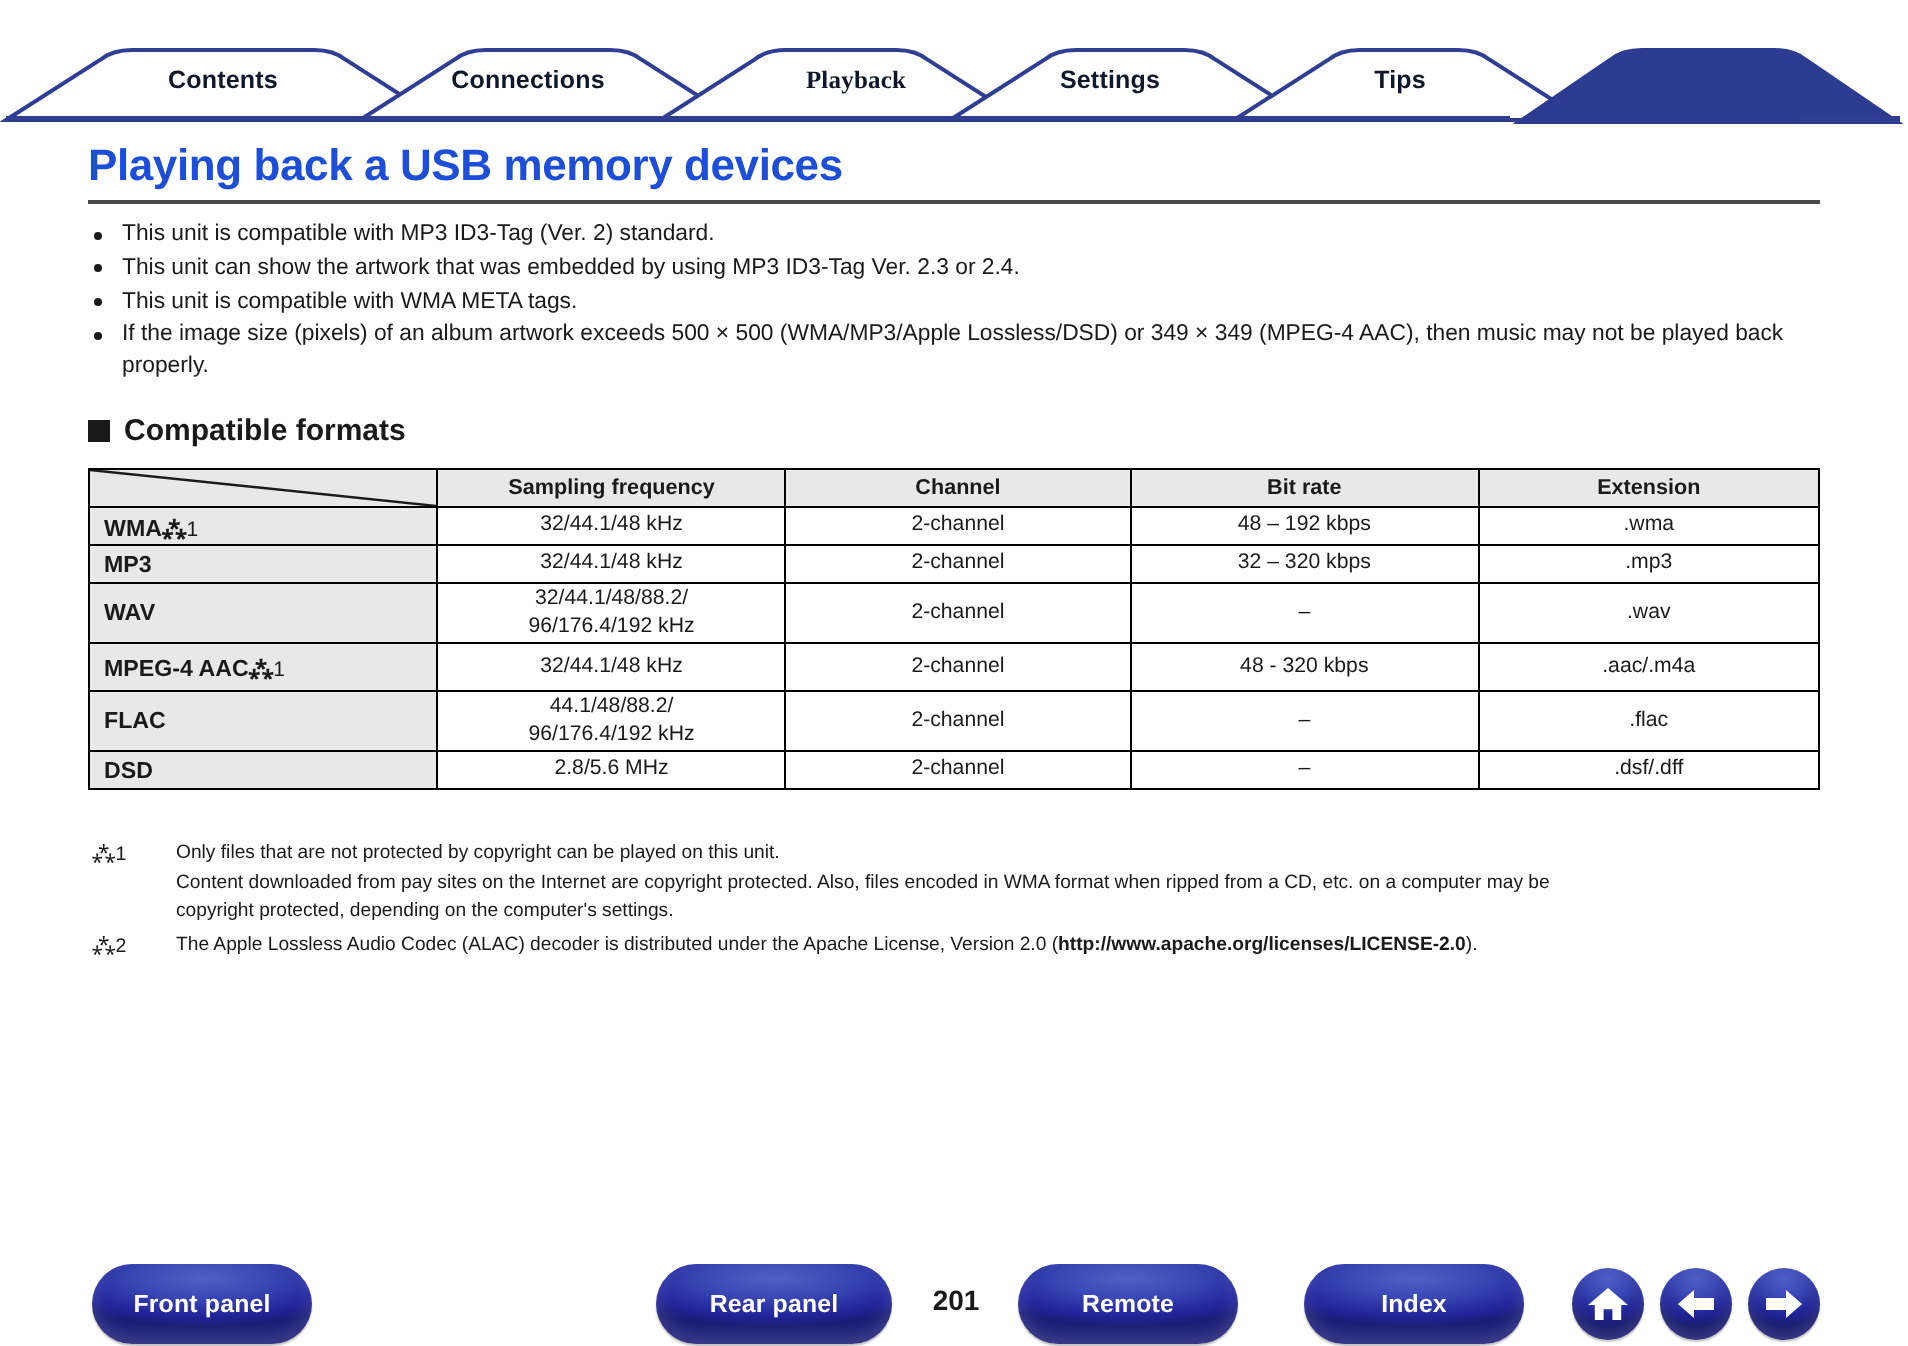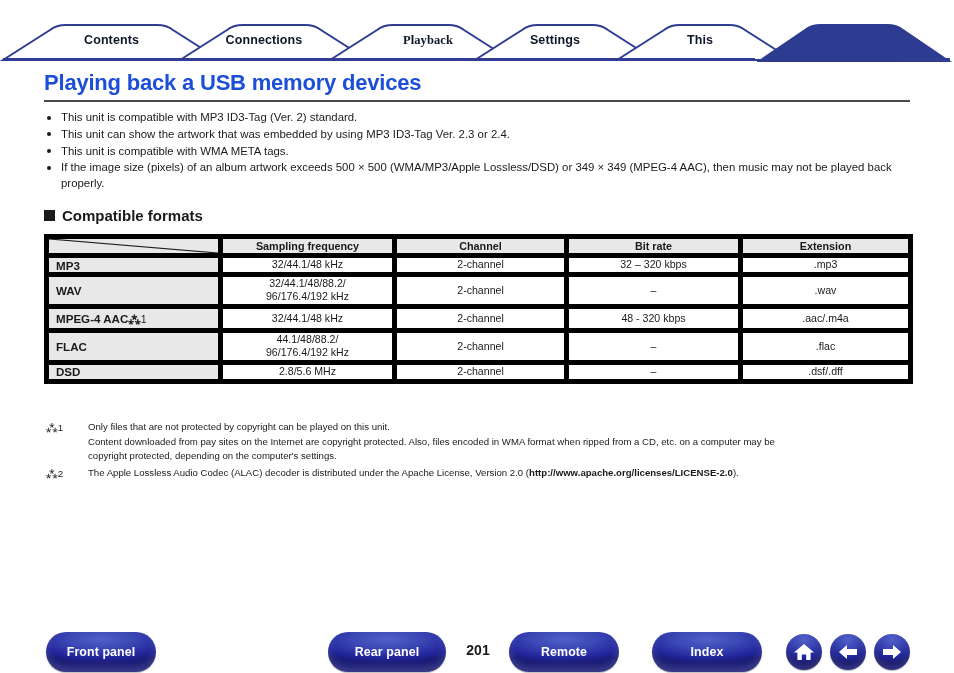--- a/index.html
+++ b/index.html
@@ -99,21 +99,21 @@
     position: absolute;
     left: 44px; top: 234px;
     width: 866px;
   }
   table.fmt {
     border-collapse: collapse;
     width: 866px;
     table-layout: fixed;
   }
   table.fmt td, table.fmt th {
-    border: 5px solid #000000;
+    border: 1px solid #000000;
     font-size: 10.6px;
     padding: 0 6px;
     color: #1a1a1a;
     vertical-align: middle;
   }
   table.fmt thead th {
     background: #e8e8e8;
     font-weight: bold;
     height: 19px;
     text-align: center;
@@ -237,21 +237,21 @@
 
       <path d="M 758 40 L 805 8 Q 811 3 821 3 L 887 3 Q 897 3 903 8 L 950 40 Z" fill="#2d3b91" stroke="#2d3b91" stroke-width="2"></path>
 
       <rect x="3" y="36" width="752" height="3" fill="#2f3d93"></rect>
       <rect x="900" y="36" width="50" height="3" fill="#2f3d93"></rect>
     </svg>
     <div class="tab-label" style="left:46px; width:131px;">Contents</div>
     <div class="tab-label" style="left:190px; width:148px;">Connections</div>
     <div class="tab-label" style="left:364px; width:128px;font-family:Liberation Serif, serif;">Playback</div>
     <div class="tab-label" style="left:492px; width:126px;">Settings</div>
-    <div class="tab-label" style="left:640px; width:120px;">This</div>
+    <div class="tab-label" style="left:640px; width:120px;">Tips</div>
     <div class="tab-label active" style="left:779px; width:150px;">Appendix</div>
   </div>
 
   <div class="title">Playing back a USB memory devices</div>
   <div class="title-rule"></div>
 
   <div class="bullets">
     <div class="bullet">
       <span class="dot"></span>
       <span>This unit is compatible with MP3 ID3-Tag (Ver. 2) standard.</span>
@@ -292,20 +292,27 @@
             </svg>
           </th>
           <th>Sampling frequency</th>
           <th>Channel</th>
           <th>Bit rate</th>
           <th>Extension</th>
         </tr>
       </thead>
       <tbody>
         <tr class="r1">
+          <td class="fmtname"><span>WMA</span><sup class="ast">⁂</sup><sup class="astnum">1</sup></td>
+          <td class="val">32/44.1/48 kHz</td>
+          <td class="val">2-channel</td>
+          <td class="val">48 – 192 kbps</td>
+          <td class="val">.wma</td>
+        </tr>
+        <tr class="r1">
           <td class="fmtname">MP3</td>
           <td class="val">32/44.1/48 kHz</td>
           <td class="val">2-channel</td>
           <td class="val">32 – 320 kbps</td>
           <td class="val">.mp3</td>
         </tr>
         <tr class="r3">
           <td class="fmtname">WAV</td>
           <td class="val ml">32/44.1/48/88.2/<br>96/176.4/192 kHz</td>
           <td class="val">2-channel</td>

